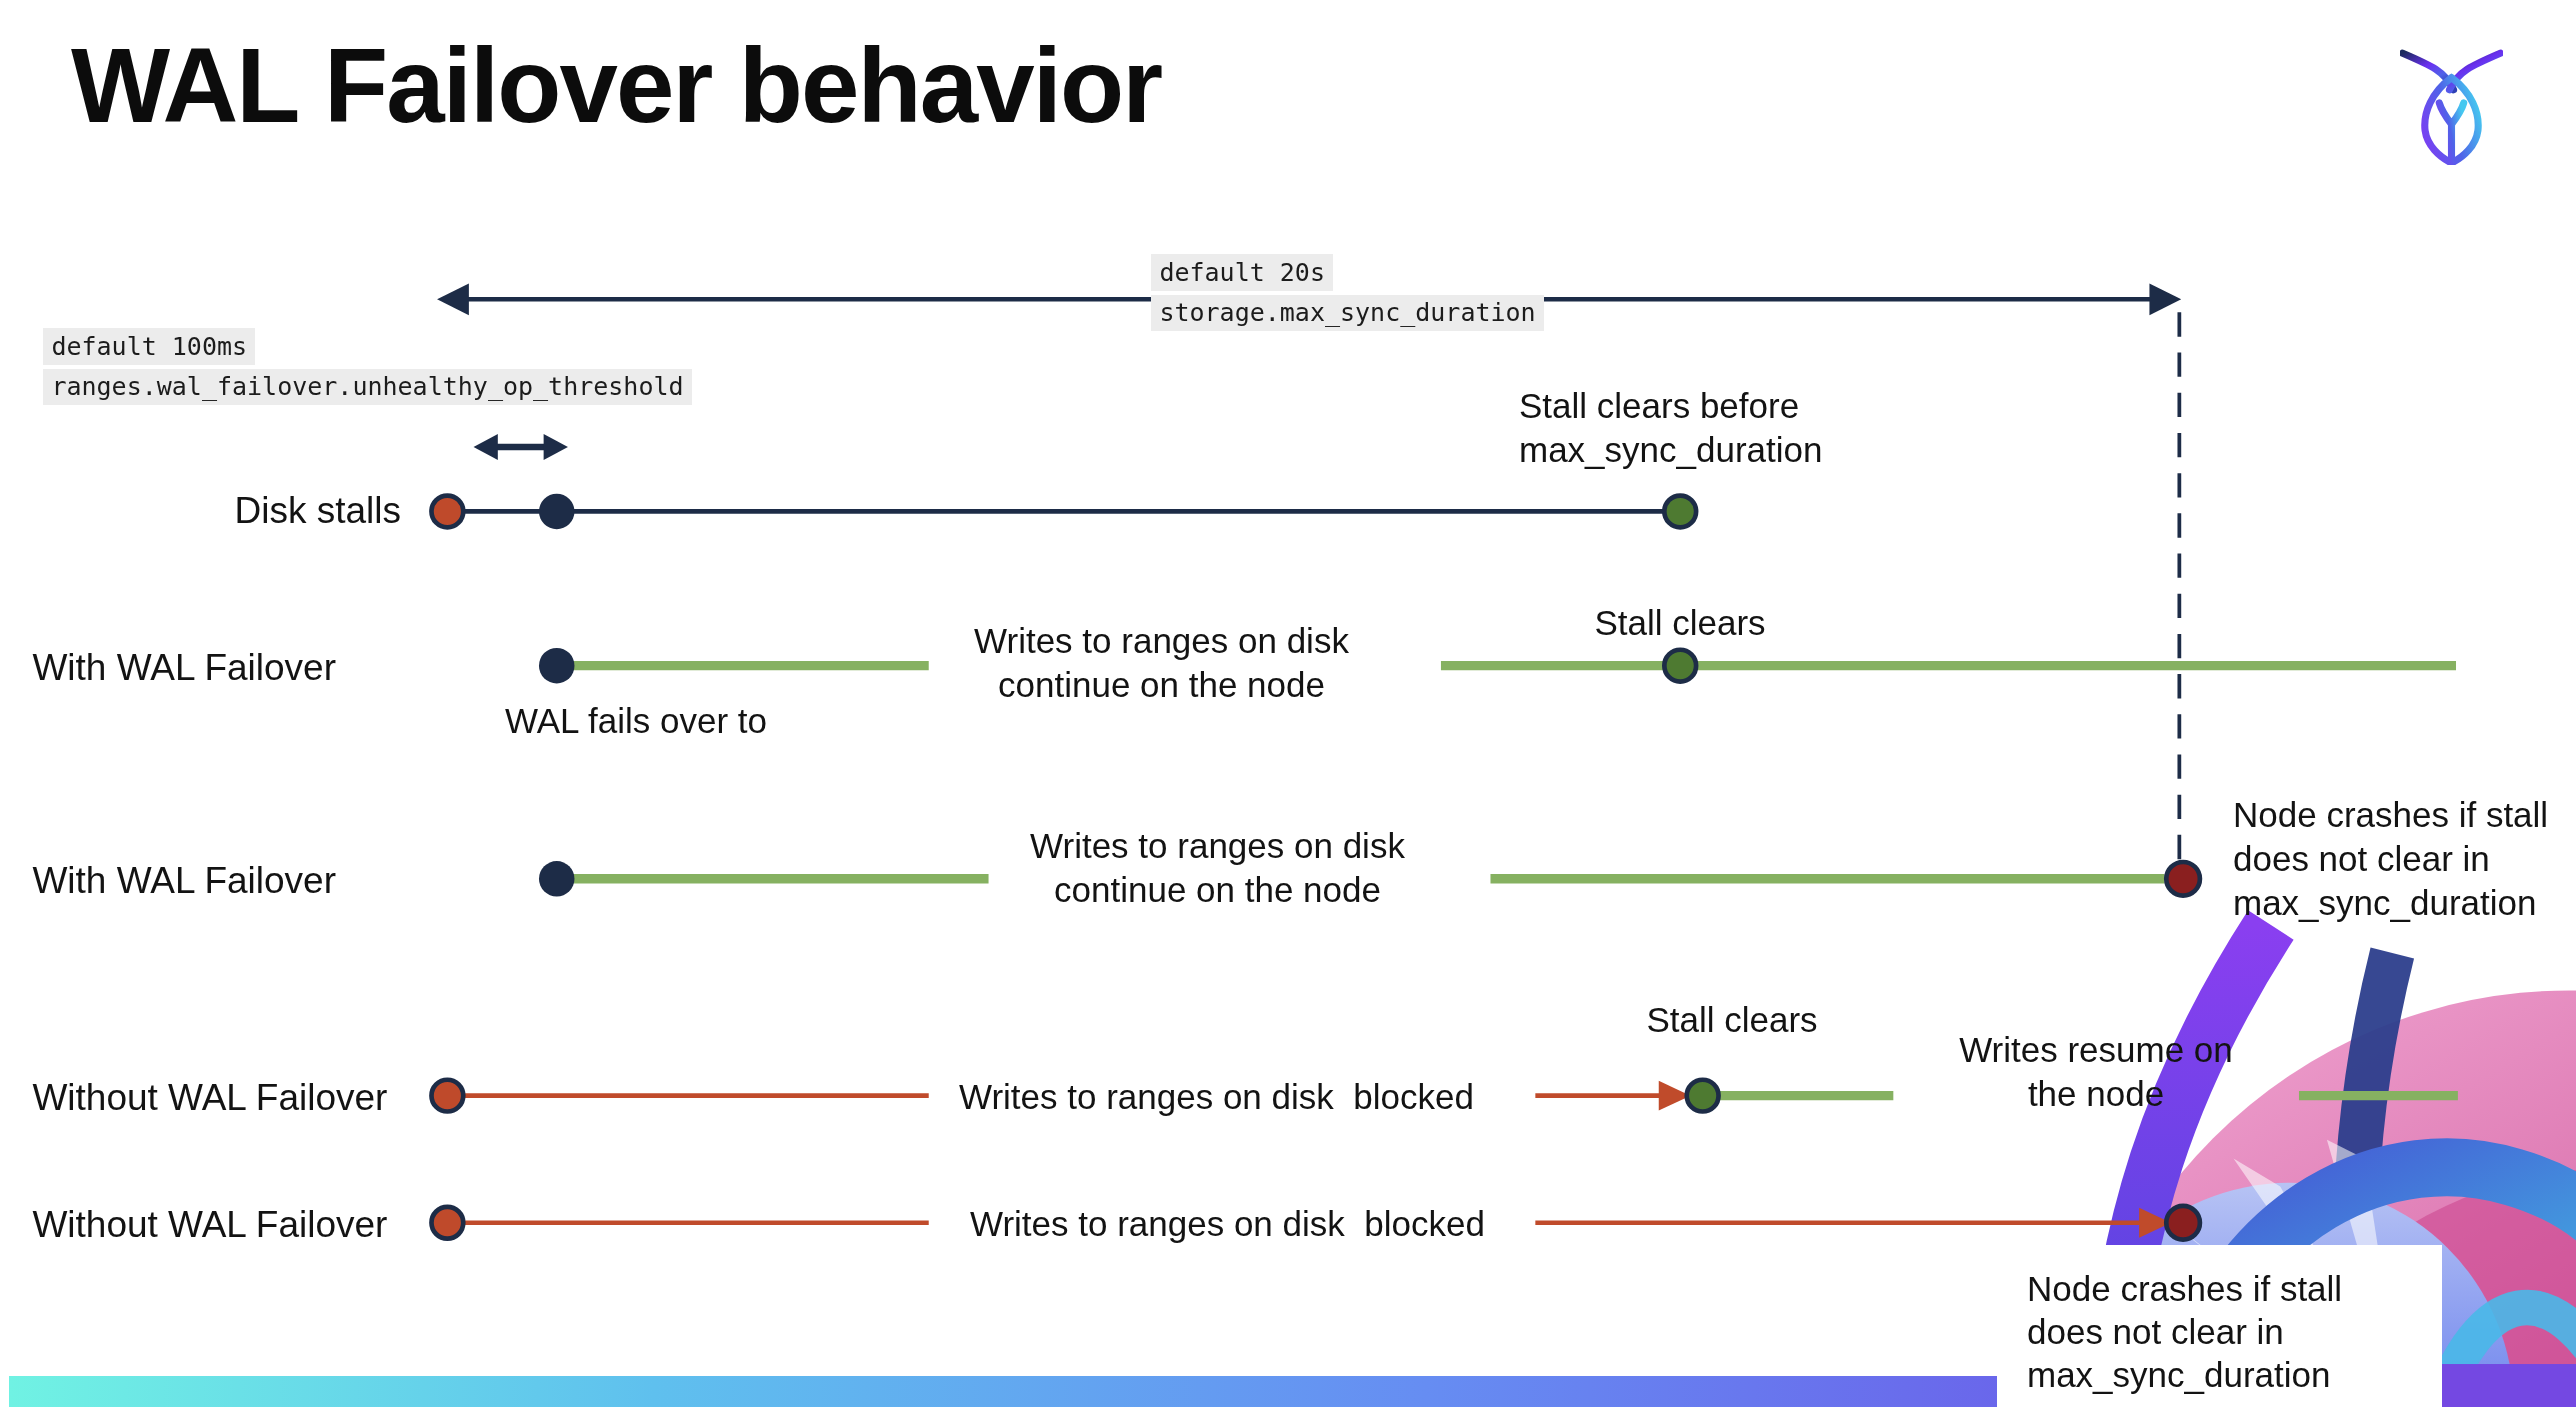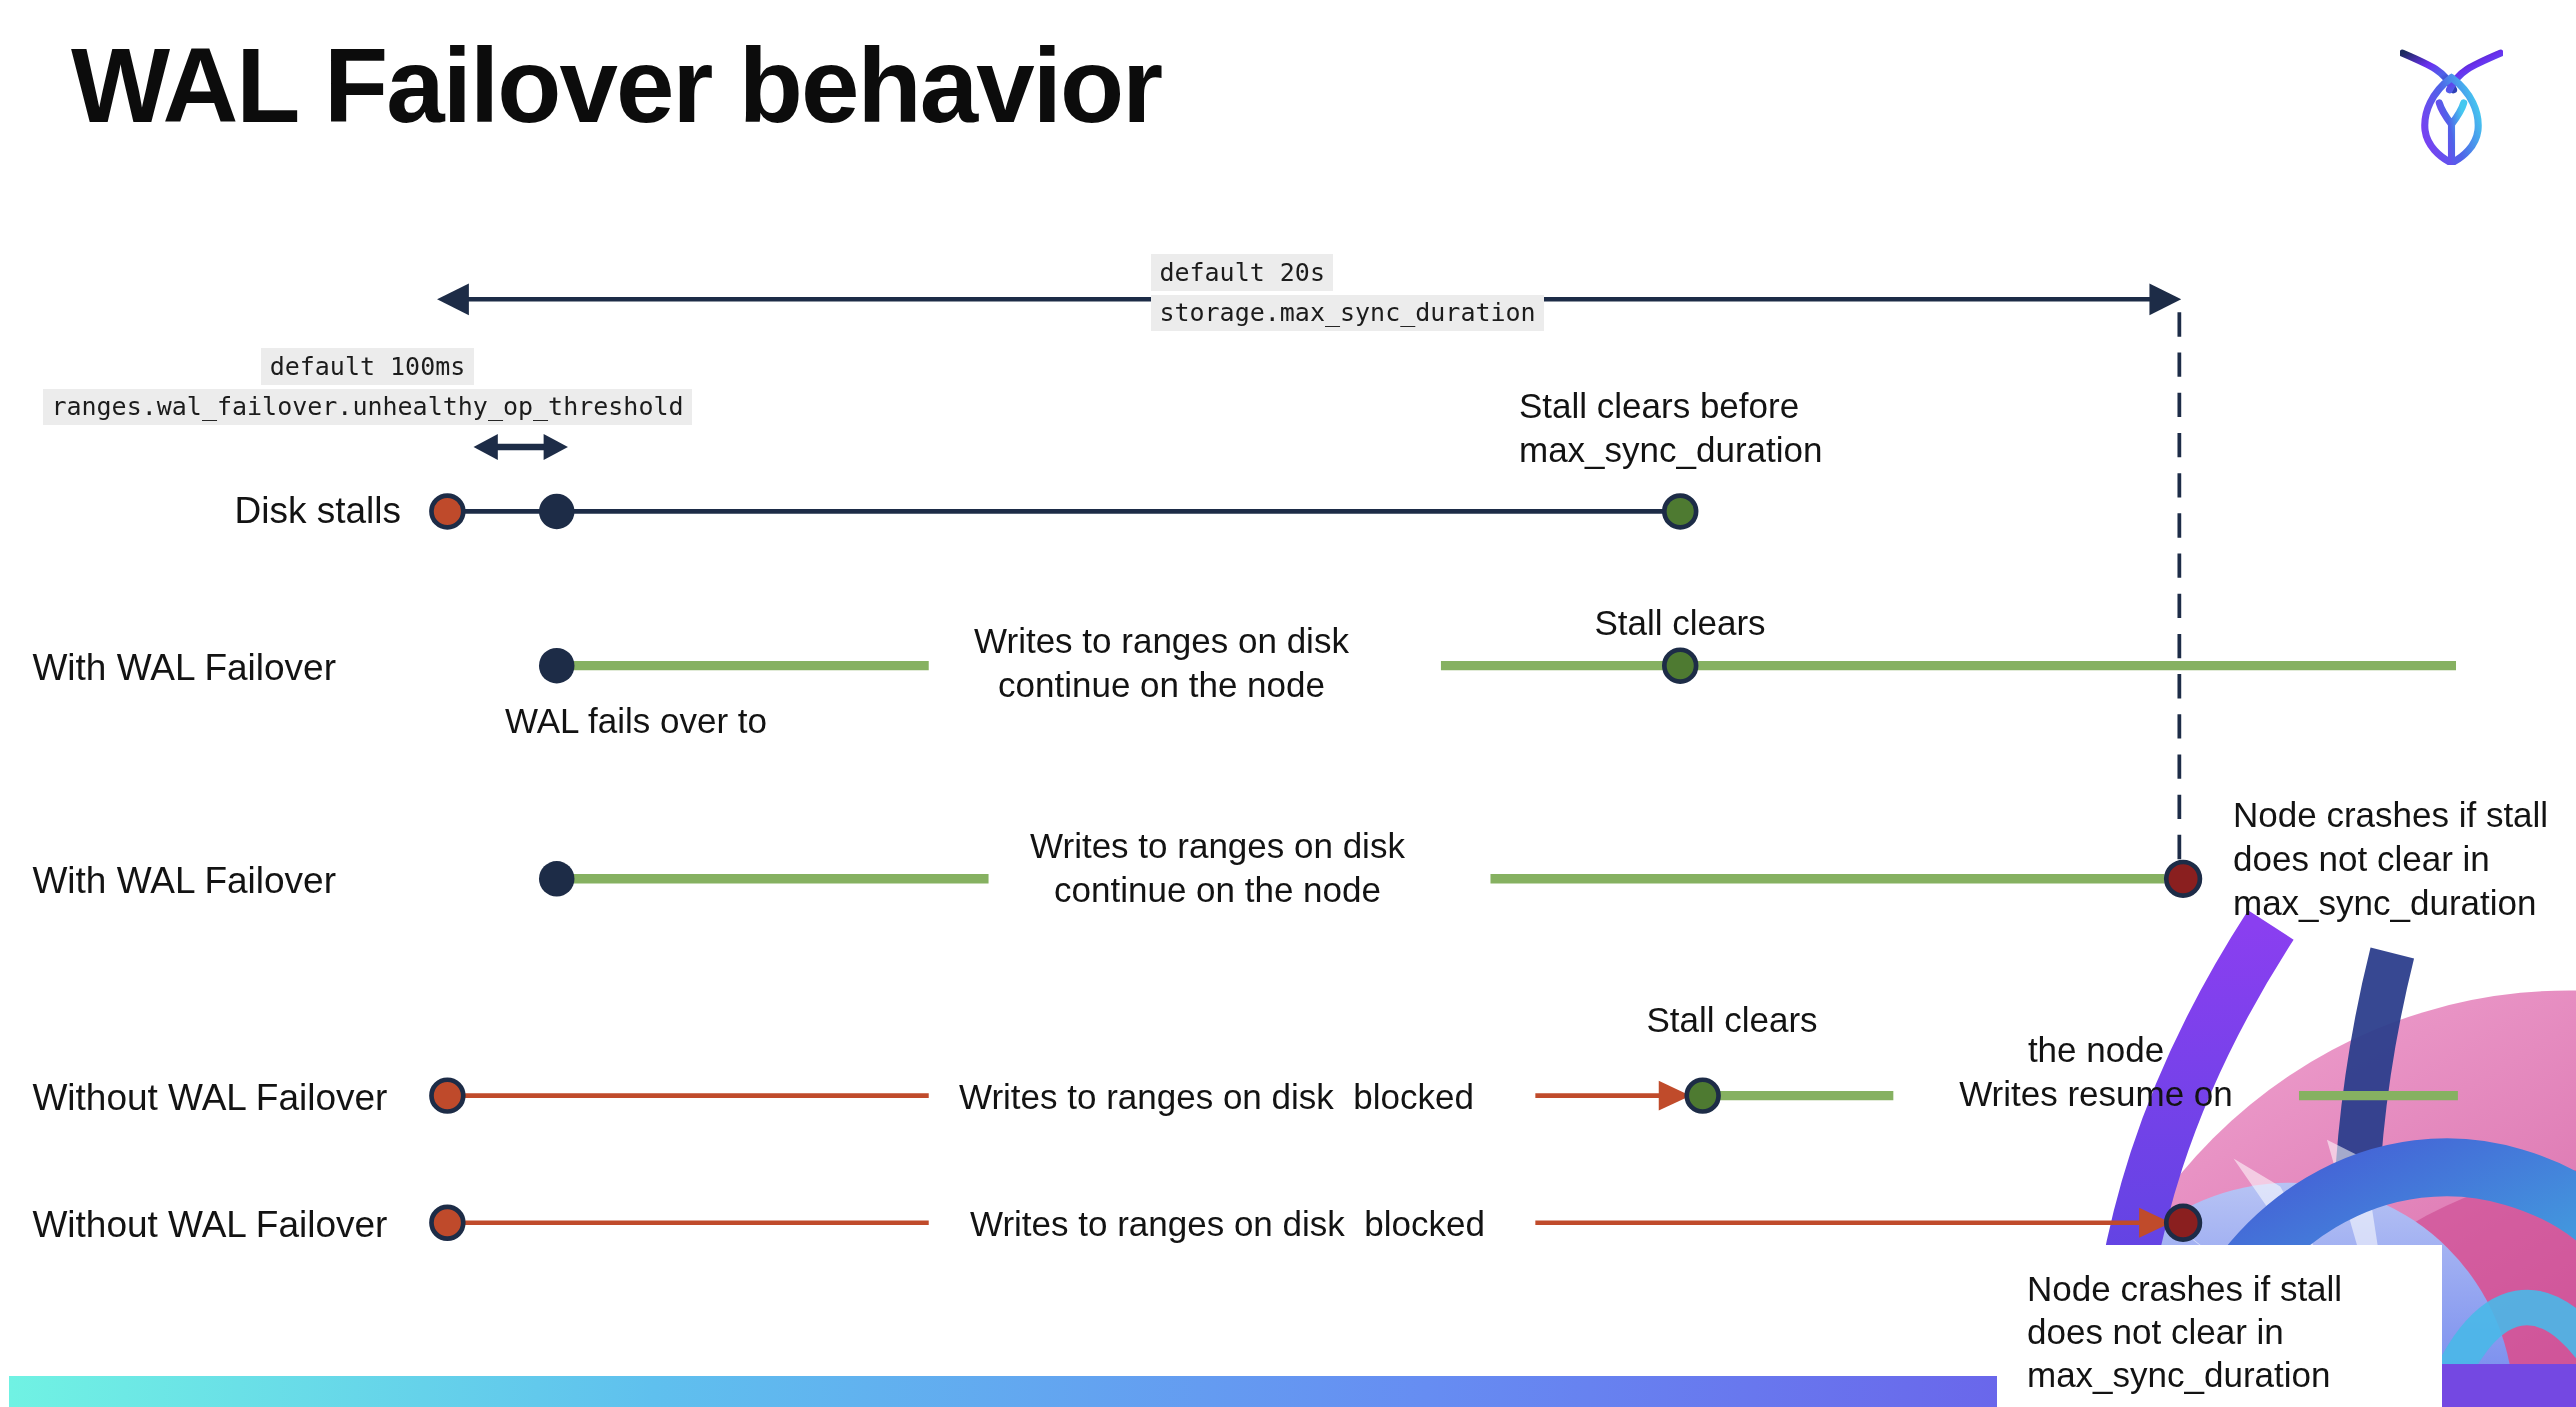--- a/index.html
+++ b/index.html
@@ -143,21 +143,21 @@
     </g>
   </svg>
 
   <div class="abs layer-text title">WAL Failover behavior</div>
 
   <div class="abs layer-text codecol" style="left:1142px;top:254px;">
     <span class="code">default 20s</span>
     <span class="code">storage.max_sync_duration</span>
   </div>
 
-  <div class="abs layer-text codecol" style="left:34px;top:348px;align-items:center;">
+  <div class="abs layer-text codecol" style="left:34px;top:328px;">
     <span class="code">default 100ms</span>
     <span class="code">ranges.wal_failover.unhealthy_op_threshold</span>
   </div>
 
   <div class="abs layer-text rowlabel right" style="left:140px;top:490px;width:252px;">Disk stalls</div>
   <div class="abs layer-text rowlabel" style="left:23.4px;top:647px;">With WAL Failover</div>
   <div class="abs layer-text rowlabel" style="left:23.4px;top:860px;">With WAL Failover</div>
   <div class="abs layer-text rowlabel" style="left:23.4px;top:1077px;">Without WAL Failover</div>
   <div class="abs layer-text rowlabel" style="left:23.4px;top:1204px;">Without WAL Failover</div>
 
@@ -187,22 +187,22 @@
     <span>max_sync_duration</span>
   </div>
 
   <div class="abs layer-text note" style="left:950px;top:1075px;">
     <span>Writes to ranges on disk  blocked</span>
   </div>
   <div class="abs layer-text note center" style="left:1583px;top:998px;width:280px;">
     <span>Stall clears</span>
   </div>
   <div class="abs layer-text note center" style="left:1919px;top:1028px;width:336px;">
+    <span>Writes resume on</span>
     <span>the node</span>
-    <span>Writes resume on</span>
   </div>
 
   <div class="abs layer-text note" style="left:961px;top:1202px;">
     <span>Writes to ranges on disk  blocked</span>
   </div>
   <div class="abs layer-text note" style="left:2018px;top:1267px;width:393px;line-height:43px;">
     <span>Node crashes if stall</span>
     <span>does not clear in</span>
     <span>max_sync_duration</span>
   </div>

